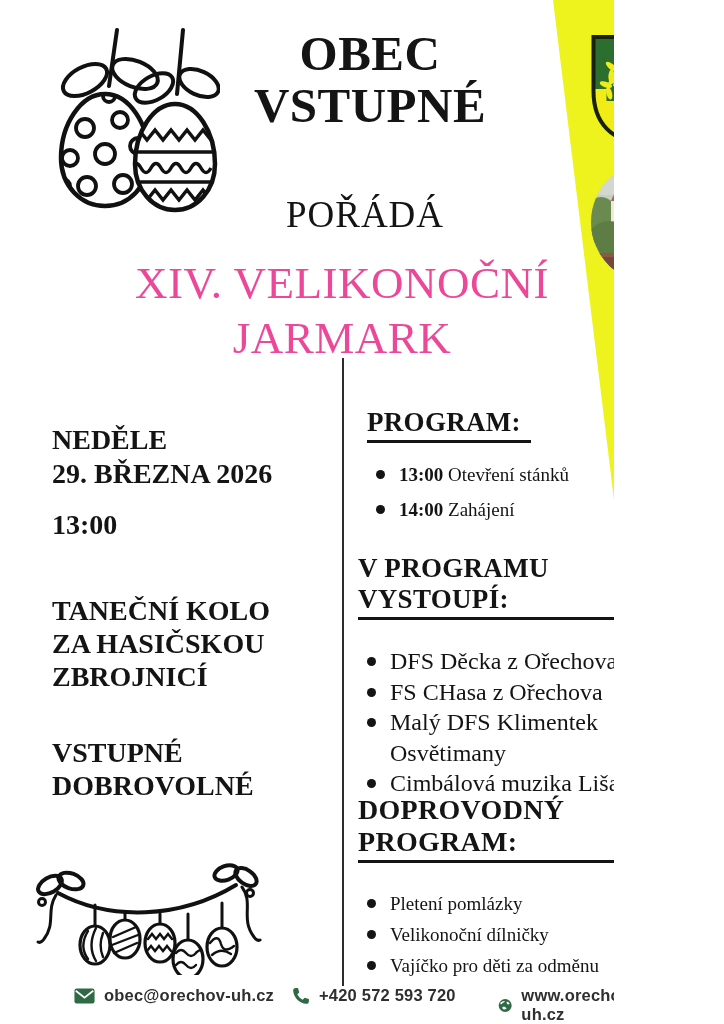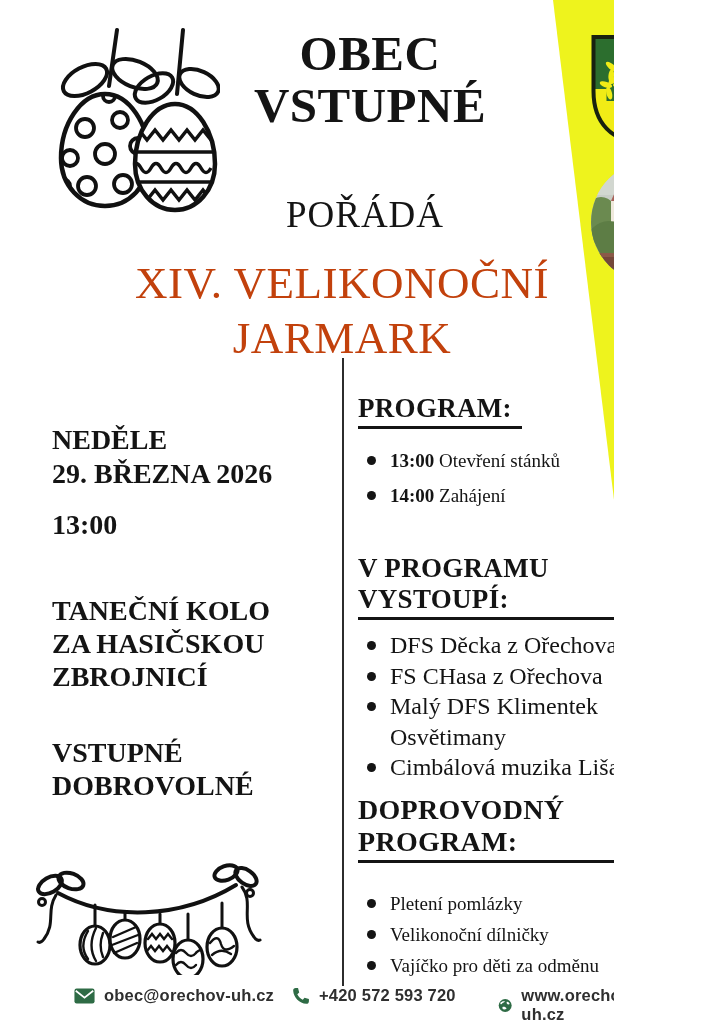--- a/index.html
+++ b/index.html
@@ -17,51 +17,51 @@
   .org-title {
     top:28px; left:150px; width:440px; text-align:center;
     font-size:49px; line-height:52px; font-weight:bold; letter-spacing:0.5px;
   }
   .subtitle {
     top:193px; left:150px; width:430px; text-align:center;
     font-size:37px; font-weight:400; letter-spacing:1px;
   }
   .event-title {
     top:256px; left:92px; width:500px; text-align:center;
-    font-size:45px; line-height:55px; color:#c2410c; letter-spacing:0.5px;
+    font-size:45px; line-height:55px; color:#ec4899; letter-spacing:0.5px;
   }
 
   .divider { left:342px; top:358px; width:2px; height:628px; background:#2c2c2c; }
 
   .left-block { left:52px; font-weight:bold; font-size:28px; line-height:34px; }
   .lb-datetime { top:423px; }
   .lb-time     { top:508px; }
   .lb-venue    { top:594px; line-height:33px; }
   .lb-admission{ top:736px; line-height:33px; }
 
   .section { left:358px; width:316px; }
-  .sec-program    { top:393px; }
+  .sec-program    { top:407px;margin-left:9px; }
   .sec-performers { top:553px; }
   .sec-side       { top:770px; }
 
   .sec-heading {
     display:inline-block; font-weight:bold; font-size:27px; letter-spacing:0.3px;
     border-bottom:3px solid #141414; padding:0 10px 2px 0;
   }
   .sec-side .sec-heading { font-size:28px;margin-top:24px; }
 
   ul.bullets { list-style:none; margin:14px 0 0 0; padding:0; }
   ul.bullets li {
     position:relative; padding-left:32px; font-size:19px; line-height:35px;
   }
   ul.bullets li::before {
     content:""; position:absolute; left:9px; top:13px;
     width:9px; height:9px; border-radius:50%; background:#141414;
   }
-  .sec-performers ul.bullets { margin-top:10px; }
+  .sec-performers ul.bullets { margin-top:26px; }
   .sec-performers ul.bullets li { font-size:24px; line-height:30.5px; }
   .sec-performers ul.bullets li::before { top:11px; }
   .sec-side ul.bullets { margin-top:25px; }
   .sec-side ul.bullets li { line-height:31px; }
   .sec-side ul.bullets li::before { top:11px; }
   .t-bold { font-weight:bold; }
 
   .footer-item {
     top:986px; display:flex; align-items:center; gap:9px;
     font-family:"Liberation Sans","DejaVu Sans",sans-serif;

